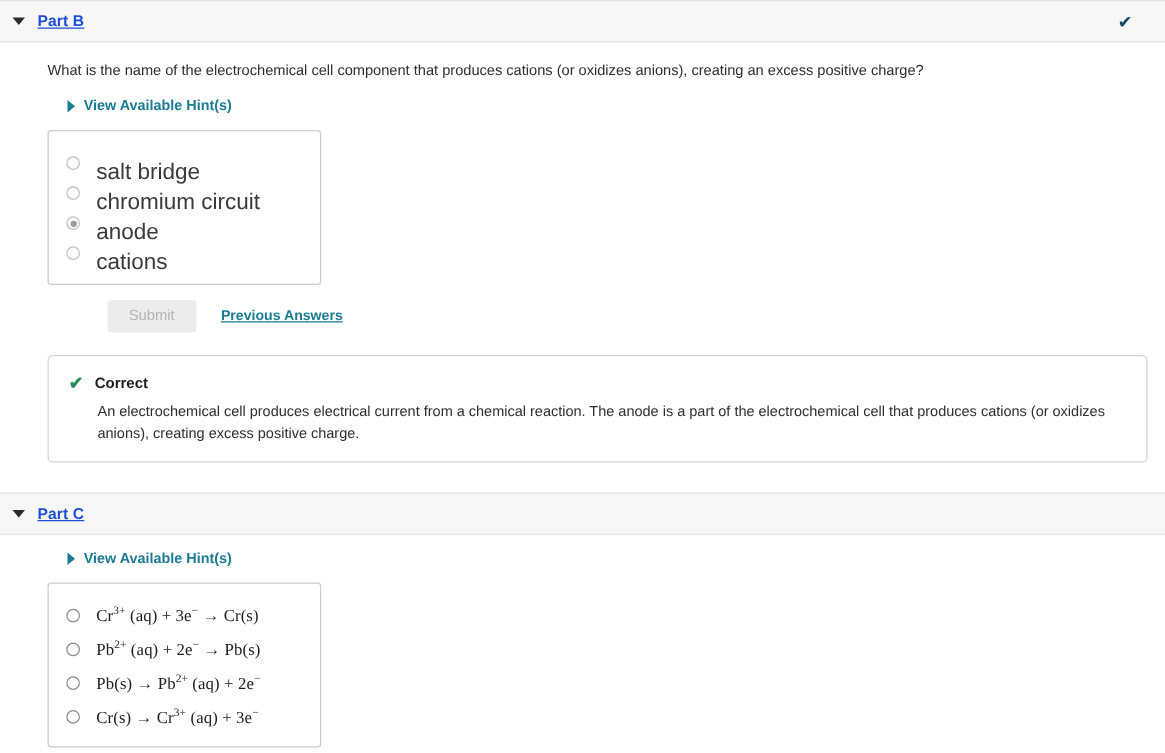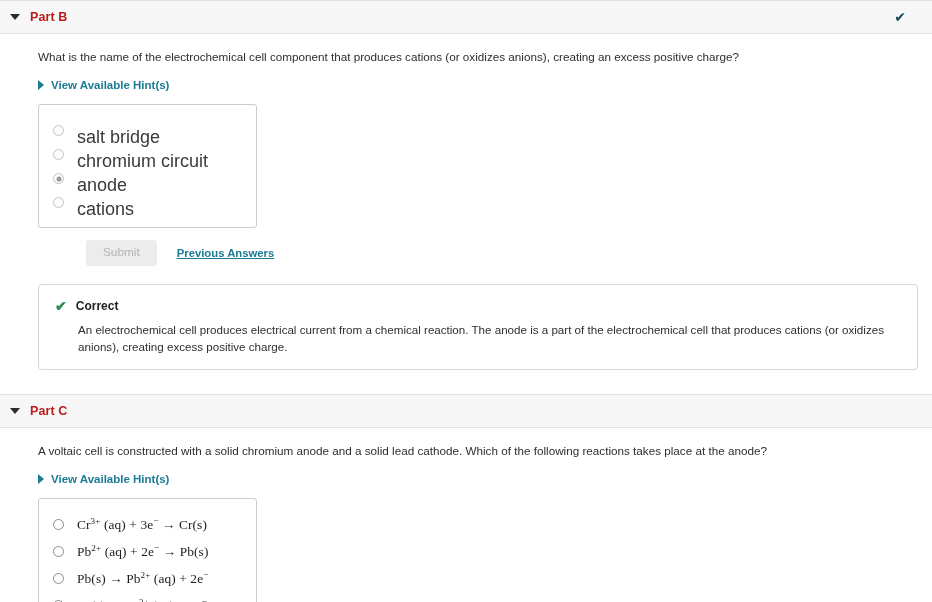--- a/index.html
+++ b/index.html
@@ -36,22 +36,23 @@
   }
   .tri-down {
     width: 0; height: 0;
     border-left: 5px solid transparent;
     border-right: 5px solid transparent;
     border-top: 6px solid #2b2b2b;
   }
   .part-title {
     font-size: 12.5px;
     font-weight: bold;
-    color: #b91c1c;
+    color: #1d4ed8;
     letter-spacing: 0.1px;
+    text-decoration: underline;
   }
   .header-check {
     position: absolute;
     right: 26px;
     top: 50%;
     transform: translateY(-50%);
     font-size: 14px;
     color: #16495e;
     line-height: 1;
   }
@@ -69,20 +70,21 @@
   }
 
   
   .hint-link {
     display: flex;
     align-items: center;
     gap: 7px;
     margin-top: 13px;
     cursor: pointer;
     width: max-content;
+    margin-left: 16px;
   }
   .tri-right {
     width: 0; height: 0;
     border-top: 5px solid transparent;
     border-bottom: 5px solid transparent;
     border-left: 6px solid #1a7b93;
   }
   .hint-text {
     font-size: 11.5px;
     font-weight: bold;
@@ -290,21 +292,20 @@
 
   <div class="part-header">
     <div class="disclosure">
       <span class="tri-down"></span>
     </div>
     <span class="part-title">Part C</span>
   </div>
 
   <div class="part-body">
 
-    <div class="question-text">A voltaic cell is constructed with a solid chromium anode and a solid lead cathode. Which of the following reactions takes place at the anode?</div>
 
     <div class="hint-link">
       <span class="tri-right"></span>
       <span class="hint-text">View Available Hint(s)</span>
     </div>
 
     <div class="options-box math">
 
       <div class="option-row">
         <span class="radio"></span>

